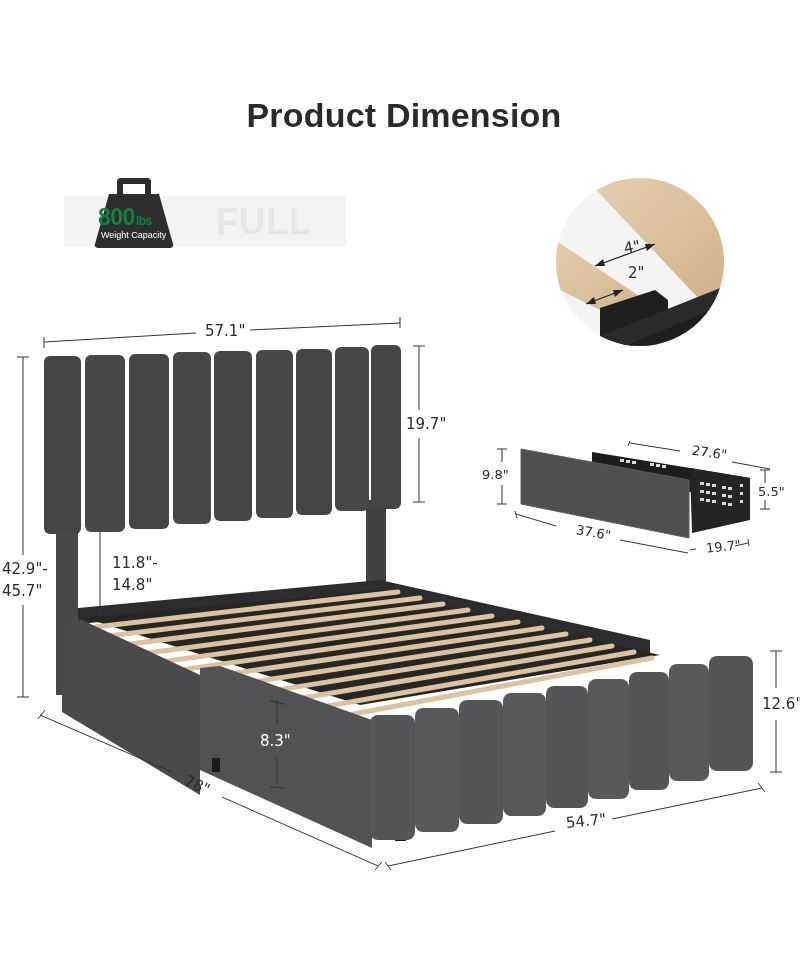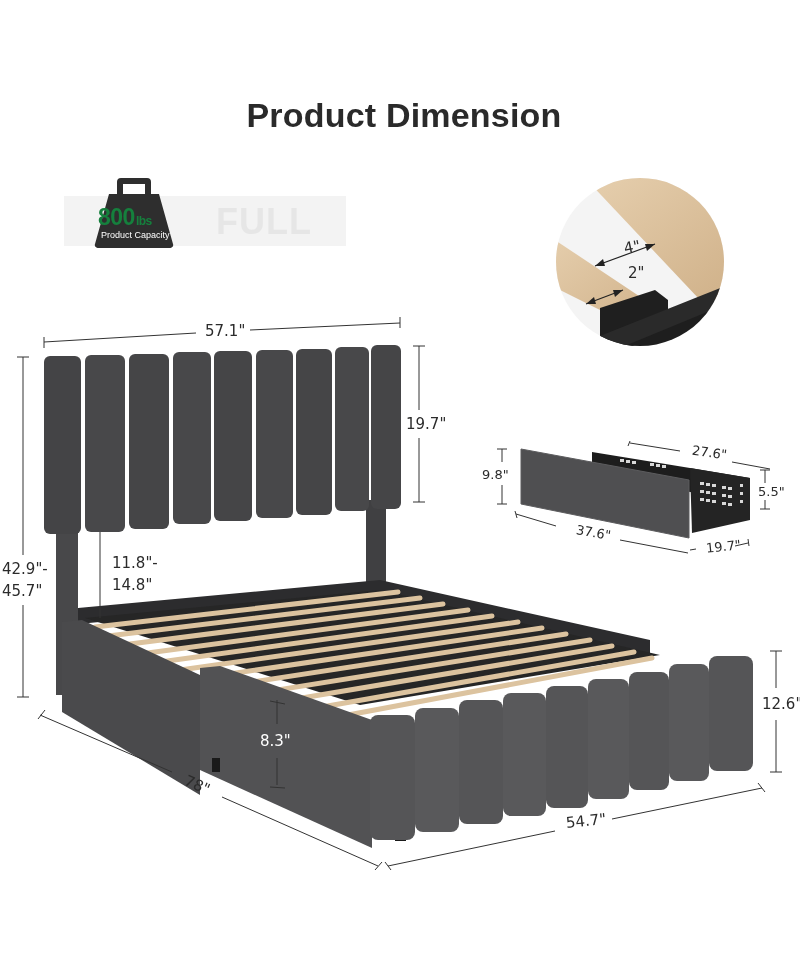--- a/index.html
+++ b/index.html
@@ -21,21 +21,21 @@
 
 <div class="title">Product Dimension</div>
 
 <div class="badge-band"></div>
 <div class="full-label">FULL</div>
 <svg class="weight-badge" viewBox="0 0 82 74">
   <path d="M28 4 h26 a4 4 0 0 1 4 4 v12 h-6 v-10 h-22 v10 h-6 v-12 a4 4 0 0 1 4 -4z" fill="#2e2e2e"></path>
   <path d="M16 20 h50 l14 50 a3 3 0 0 1 -3 4 h-72 a3 3 0 0 1 -3 -4z" fill="#2e2e2e"></path>
 </svg>
 <div class="wb-num"><span>800</span><span class="wb-unit">lbs</span></div>
-<div class="wb-sub">Product Capacity</div>
+<div class="wb-sub">Weight Capacity</div>
 
 <svg class="main" width="800" height="977" viewBox="0 0 800 977">
   <defs>
     <clipPath id="circ">
         <circle cx="640" cy="262" r="84"></circle>
       </clipPath>
     <linearGradient id="wood" x1="0" y1="0" x2="1" y2="1">
       <stop offset="0" stop-color="#e6cfae"></stop>
       <stop offset="1" stop-color="#cfb088"></stop>
     </linearGradient>

